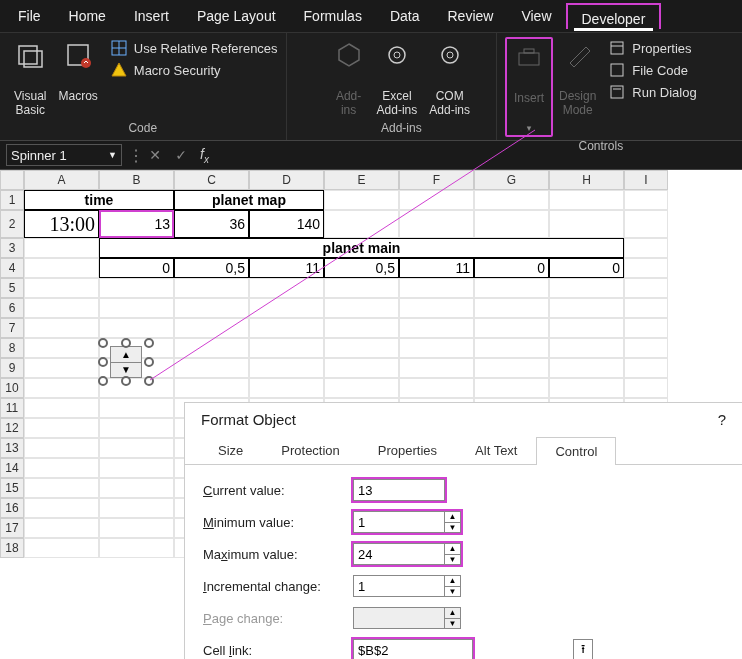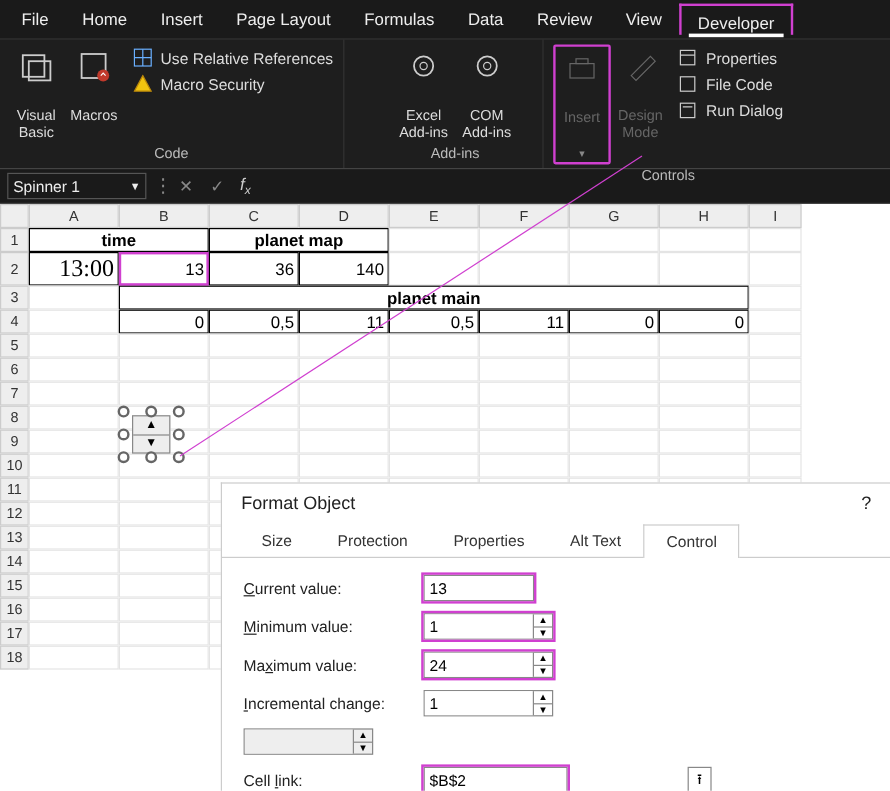--- a/index.html
+++ b/index.html
@@ -136,20 +136,29 @@
               </span>
               <span>Macro Security</span>
             </div>
         </div>
       </div>
       <div class="group-label">Code</div>
     </div>
 
     <div class="group" style="padding-left:40px;padding-right:20px">
       <div class="row">
+        <div class="big-btn dim">
+          <span class="ico">
+              <svg width="28" height="28">
+                <polygon points="14,3 24,9 24,19 14,25 4,19 4,9" fill="none" stroke="#666" stroke-width="1.5"></polygon>
+              </svg>
+            </span>
+          <span style="white-space:pre;text-align:center">Add-
+ins</span>
+        </div>
         <div class="big-btn">
           <span class="ico">
               <svg width="28" height="28">
                 <circle cx="14" cy="14" r="8" fill="none" stroke="#ccc" stroke-width="1.5"></circle>
                 <circle cx="14" cy="14" r="3" fill="none" stroke="#ccc"></circle>
               </svg>
             </span>
           <span style="white-space:pre;text-align:center">Excel
 Add-ins</span>
         </div>
@@ -525,20 +534,21 @@
       <label><u class="acc">I</u>ncremental change:</label>
       <div class="spin-input">
           <input value="1" style="">
           <div class="spin-nb">
             <span>▲</span>
             <span>▼</span>
           </div>
         </div>
     </div>
     <div class="form-row dimrow">
+      <label><u class="acc">P</u>age change:</label>
       <div class="spin-input" style="background:#eee">
           <input disabled="" style="background: rgb(238, 238, 238);" value="">
           <div class="spin-nb">
             <span>▲</span>
             <span>▼</span>
           </div>
         </div>
     </div>
     <div class="form-row">
       <label>Cell <u class="acc">l</u>ink:</label>

